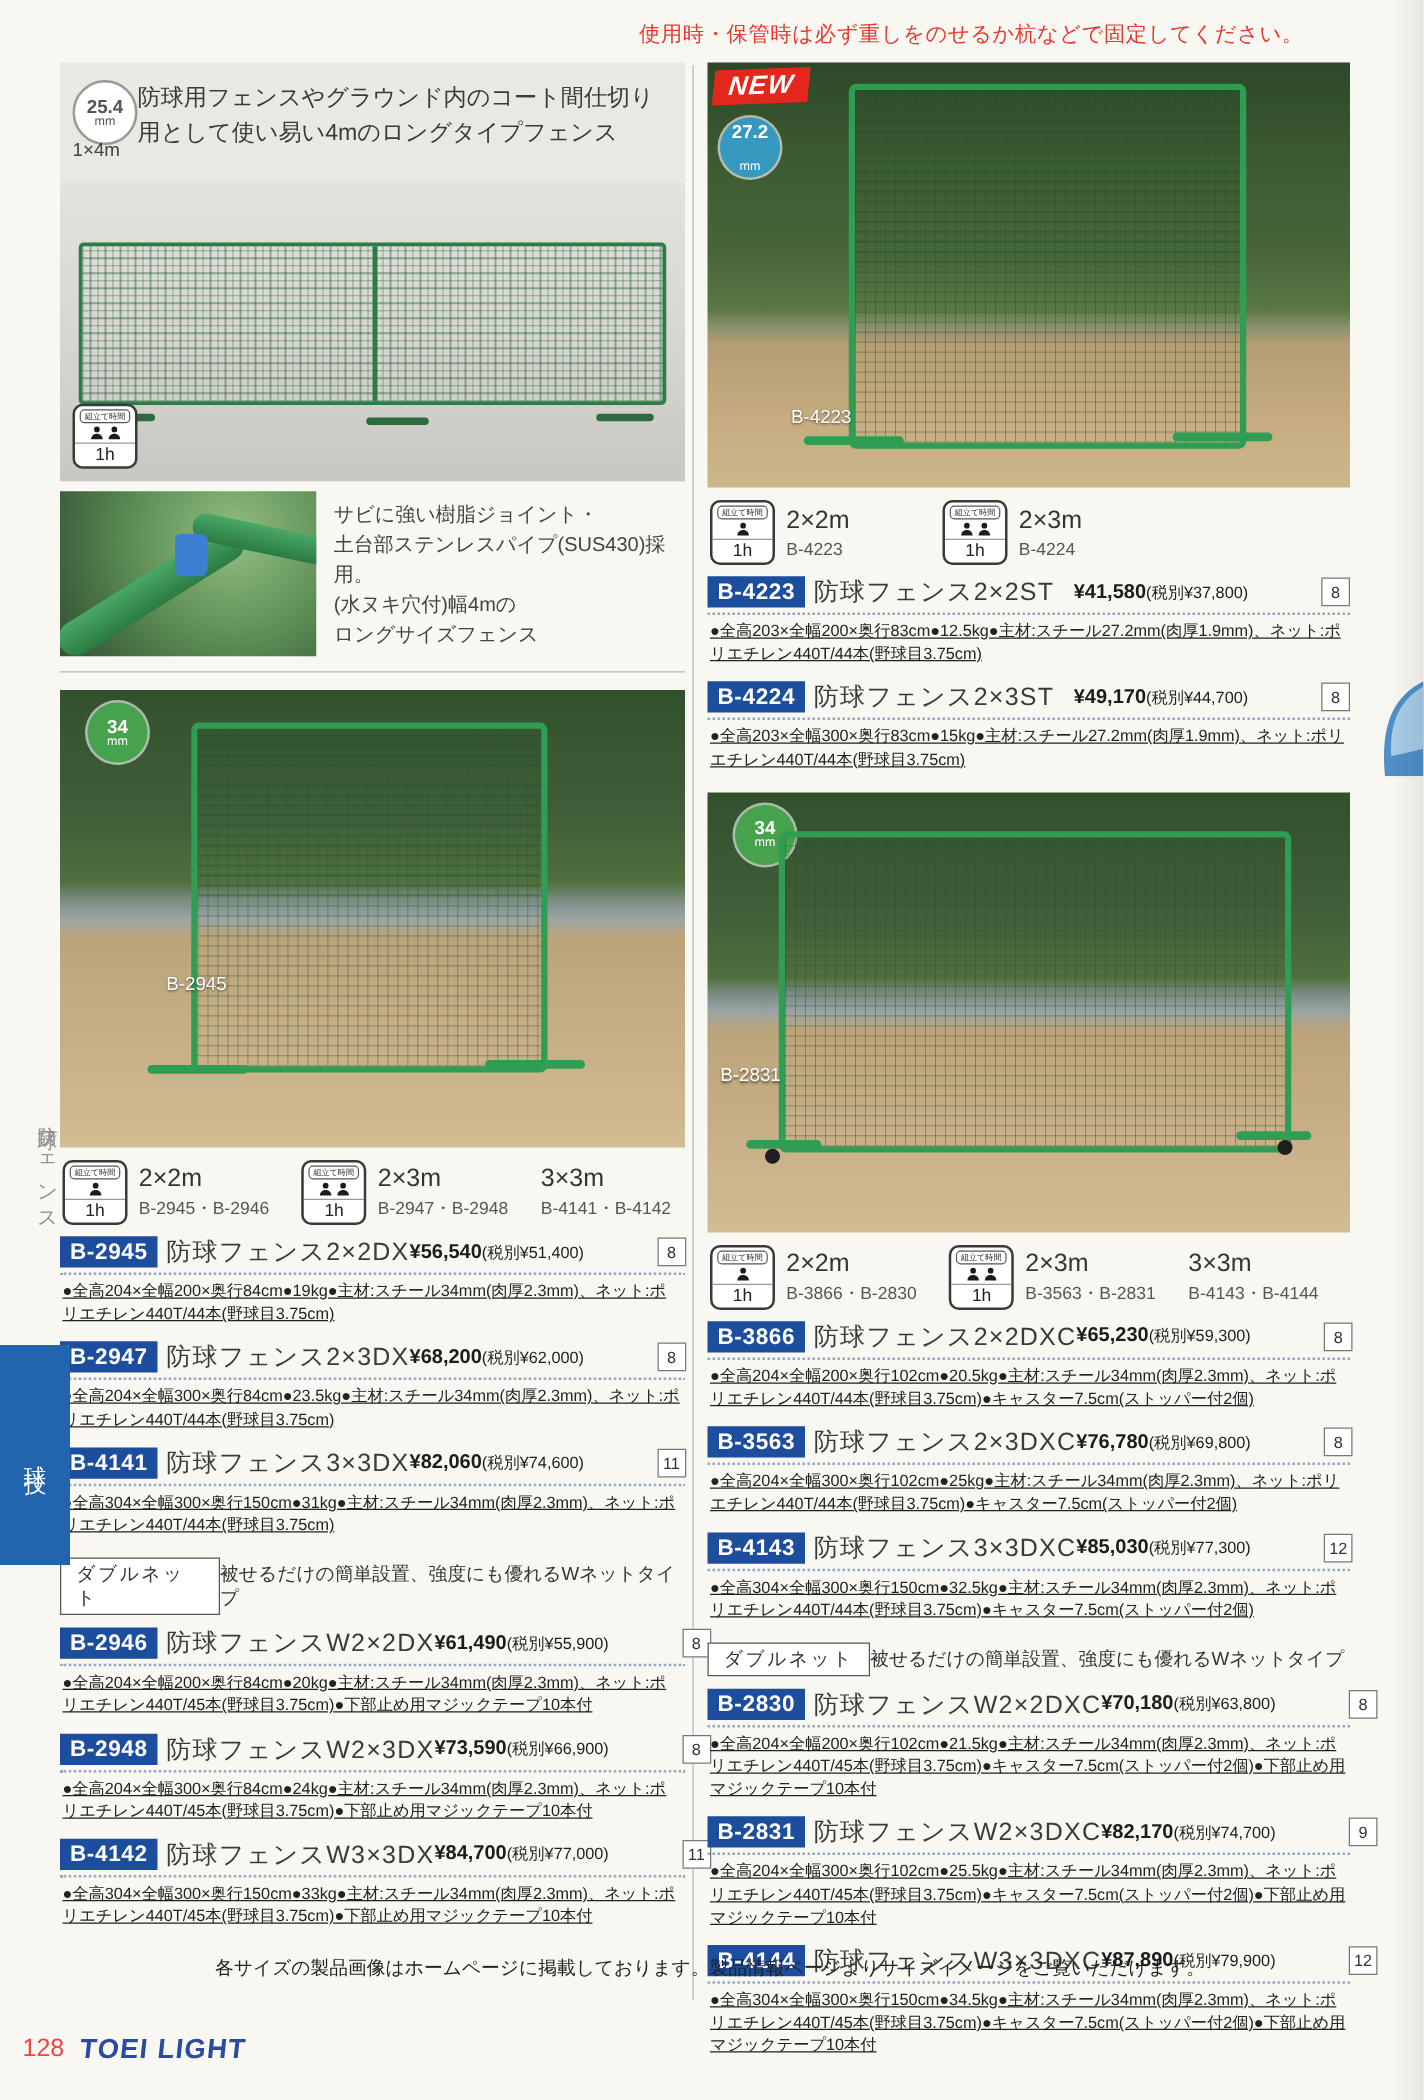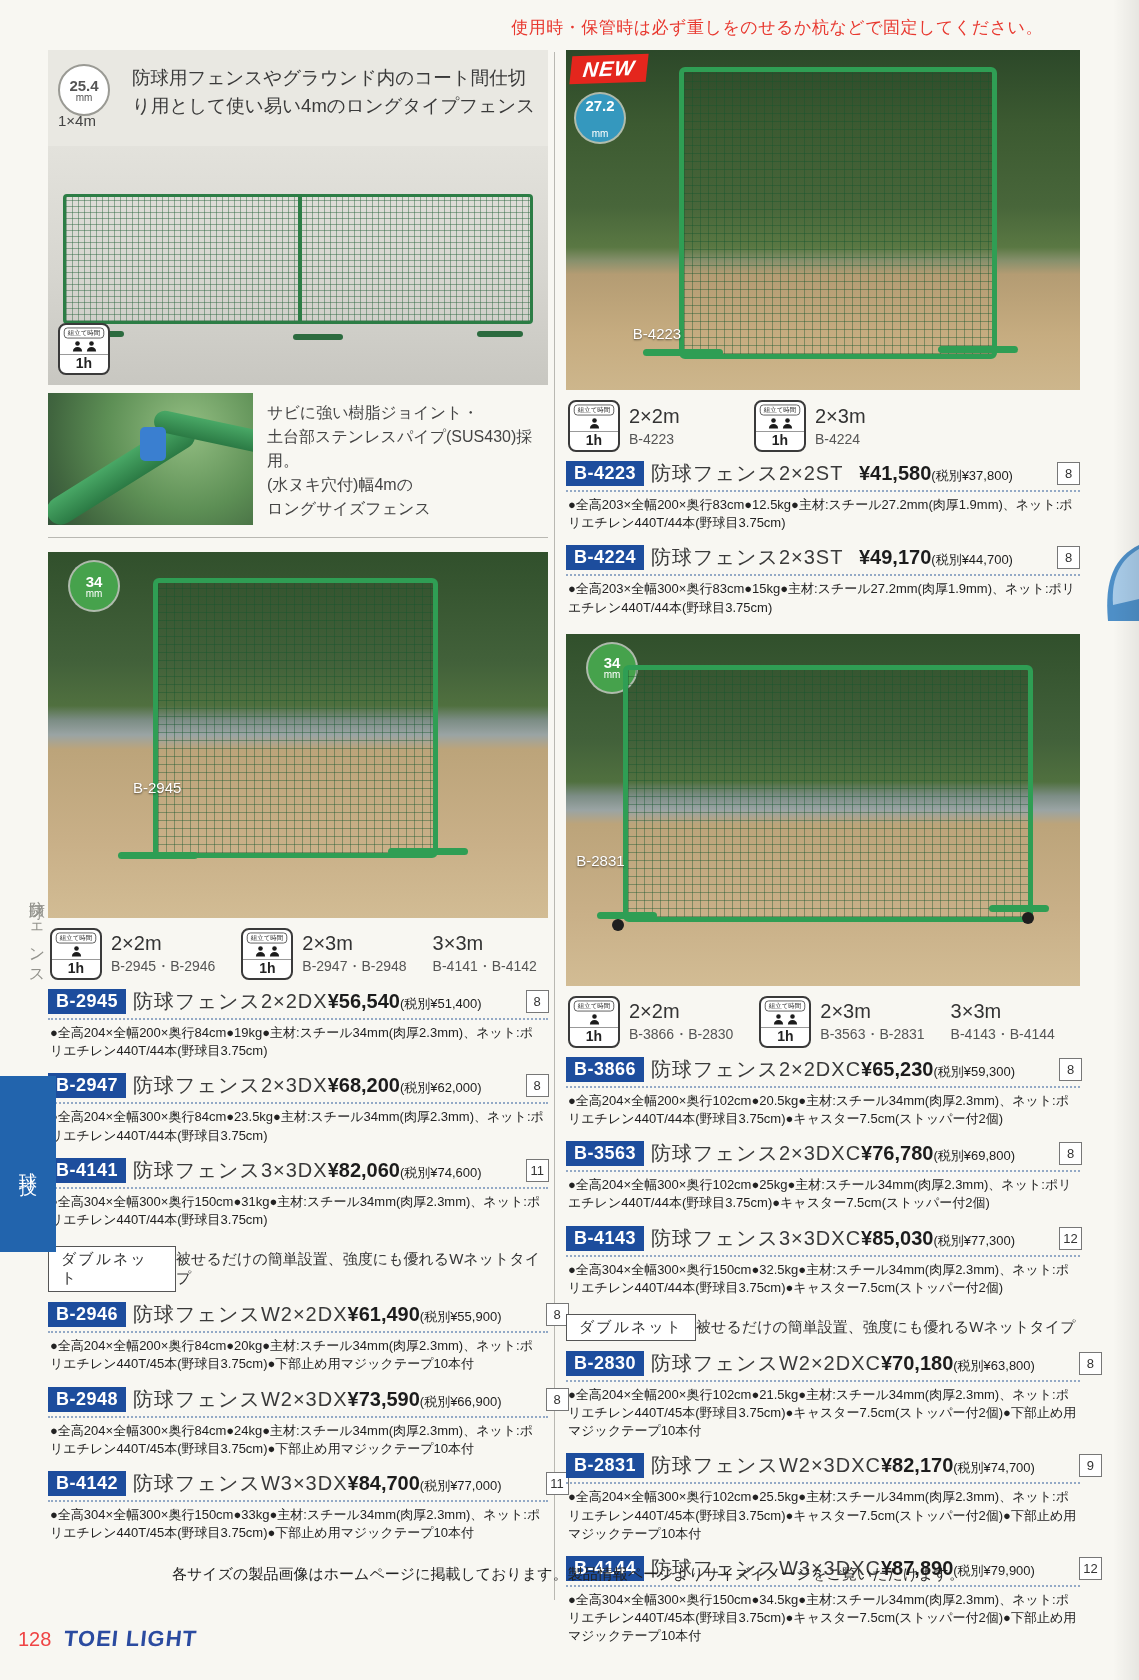--- a/index.html
+++ b/index.html
@@ -25,51 +25,51 @@
   .circ.teal{background:#3598be;color:#fff;box-shadow:0 0 0 2px rgba(255,255,255,.6);}
   .circ.green{background:#46a24c;color:#fff;box-shadow:0 0 0 2px rgba(255,255,255,.6);}
   .newb{display:inline-block;background:#e4261d;color:#fff;font-weight:bold;font-style:italic;
         font-size:21px;padding:2px 12px;transform:skewX(-8deg) rotate(-2deg);letter-spacing:1px;}
 
   
   .asm{width:48px;border:2px solid #3a3a3a;border-radius:8px;background:#fff;text-align:center;
        padding:1px 0 2px;flex:0 0 auto;}
   .asm .ah{font-size:7px;letter-spacing:0;color:#222;border:1px solid #555;border-radius:4px;margin:1px 2px;padding:0 1px;white-space:nowrap;transform:scale(.92);}
   .asm .ap{display:flex;justify-content:center;gap:1px;margin-top:1px;}
-  .asm .at{font-size:14px;font-weight:bold;border-top:1px solid #999;margin-top:1px;}
+  .asm .at{font-size:14px;font-weight:normal;border-top:1px solid #999;margin-top:1px;}
   .person{width:13px;height:13px;fill:#1c1c1c;}
 
   
   .szrow{display:flex;align-items:center;gap:26px;padding:10px 2px 8px;}
   .szi{display:flex;gap:9px;align-items:center;}
   .szt .sz{font-size:20px;color:#333;}
   .szt .cd{font-size:14px;color:#555;margin-top:3px;}
 
   
   .pr{margin-bottom:5px;}
   .ph{display:flex;align-items:center;border-bottom:2px dotted #93a9c6;padding-bottom:3px;}
   .code{background:#1d4d9d;color:#fff;font-weight:bold;font-size:18px;padding:2px 8px;margin-right:7px;
         letter-spacing:.5px;flex:0 0 auto;}
   .nm{font-size:20px;color:#3a3a3a;letter-spacing:1px;white-space:nowrap;}
   .pg{margin-left:auto;display:flex;align-items:baseline;width:192px;flex:0 0 auto;}
-  .yen{font-size:20px;font-weight:bold;color:#1c1c1c;}
+  .yen{font-size:16px;font-weight:bold;color:#1c1c1c;}
   .tax{font-size:13px;color:#1c1c1c;}
   .dbox{width:21px;height:21px;border:1.5px solid #777;background:#fff;display:flex;align-items:center;
         justify-content:center;font-size:13px;color:#333;margin-left:6px;flex:0 0 auto;}
-  .sp{font-size:13px;line-height:1.4;color:#222;padding:4px 2px 7px;}
+  .sp{font-size:13px;line-height:1.4;color:#222;padding:4px 2px 7px;text-decoration:underline;}
   .rule{border-bottom:1px solid #b9b8b2;margin:2px 0 0;}
 
   
   .dnet{display:flex;align-items:center;margin:10px 0 9px;}
   .dnet .tag{border:1.5px solid #555;background:#fff;font-size:15px;padding:3px 12px;letter-spacing:2px;color:#333;}
   .dnet .dd{font-size:15px;color:#333;}
 
   
   .panel{background:#e9e8e2;height:325px;position:relative;padding:10px 0 0;margin-bottom:8px;}
-  .panel .hdr{display:flex;gap:22px;padding:4px 8px 0 10px;}
+  .panel .hdr{display:flex;gap:0;padding:4px 8px 0 10px;}
   .hl{font-size:18.5px;color:#3a3a3a;line-height:1.5;}
   .sizecap{position:absolute;top:62px;left:10px;font-size:15px;color:#444;}
   .studio{position:absolute;left:0;right:0;top:96px;bottom:0;
           background:linear-gradient(180deg,#e3e2dc,#d6d5cf 55%,#c8c7c1);}
   .lfence{position:absolute;left:3%;right:3%;top:20%;height:52%;border:3px solid #2c7d45;border-radius:4px;
           background-image:repeating-linear-gradient(0deg,rgba(40,100,60,.45) 0,rgba(40,100,60,.45) 1px,transparent 1px,transparent 6px),
                            repeating-linear-gradient(90deg,rgba(40,100,60,.45) 0,rgba(40,100,60,.45) 1px,transparent 1px,transparent 6px);}
   .lfence .mid{position:absolute;left:50%;top:0;bottom:0;width:4px;background:#2c7d45;}
   .sfoot{position:absolute;height:6px;background:#2c6b3f;border-radius:3px;}
   .asm-overlay{position:absolute;left:10px;bottom:10px;}

